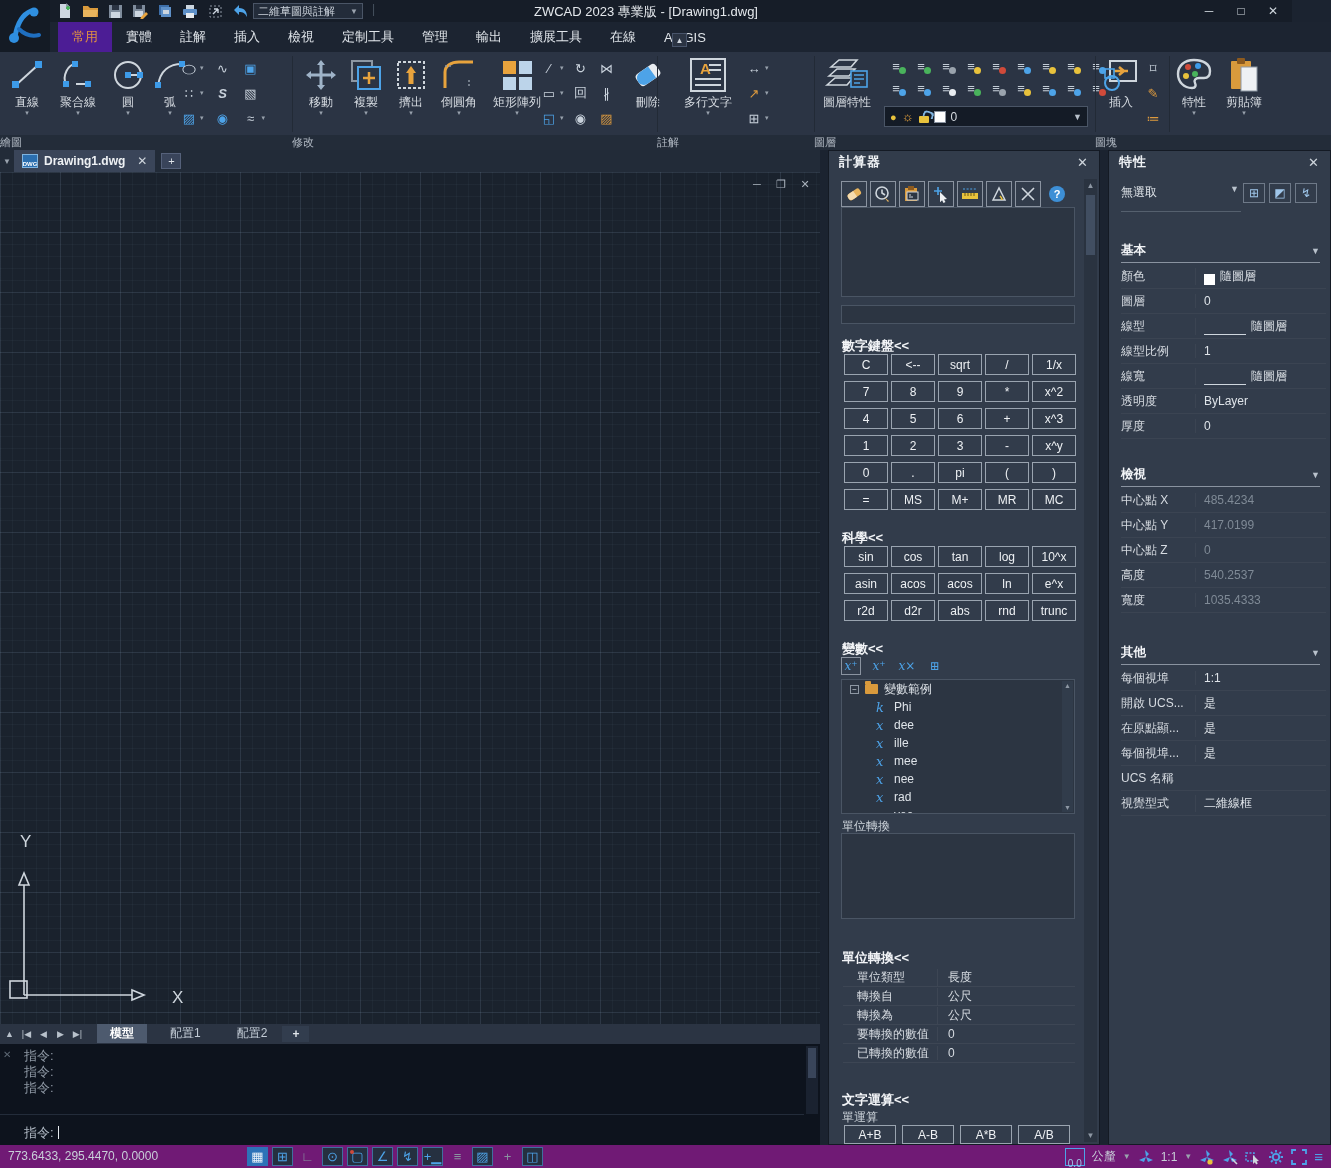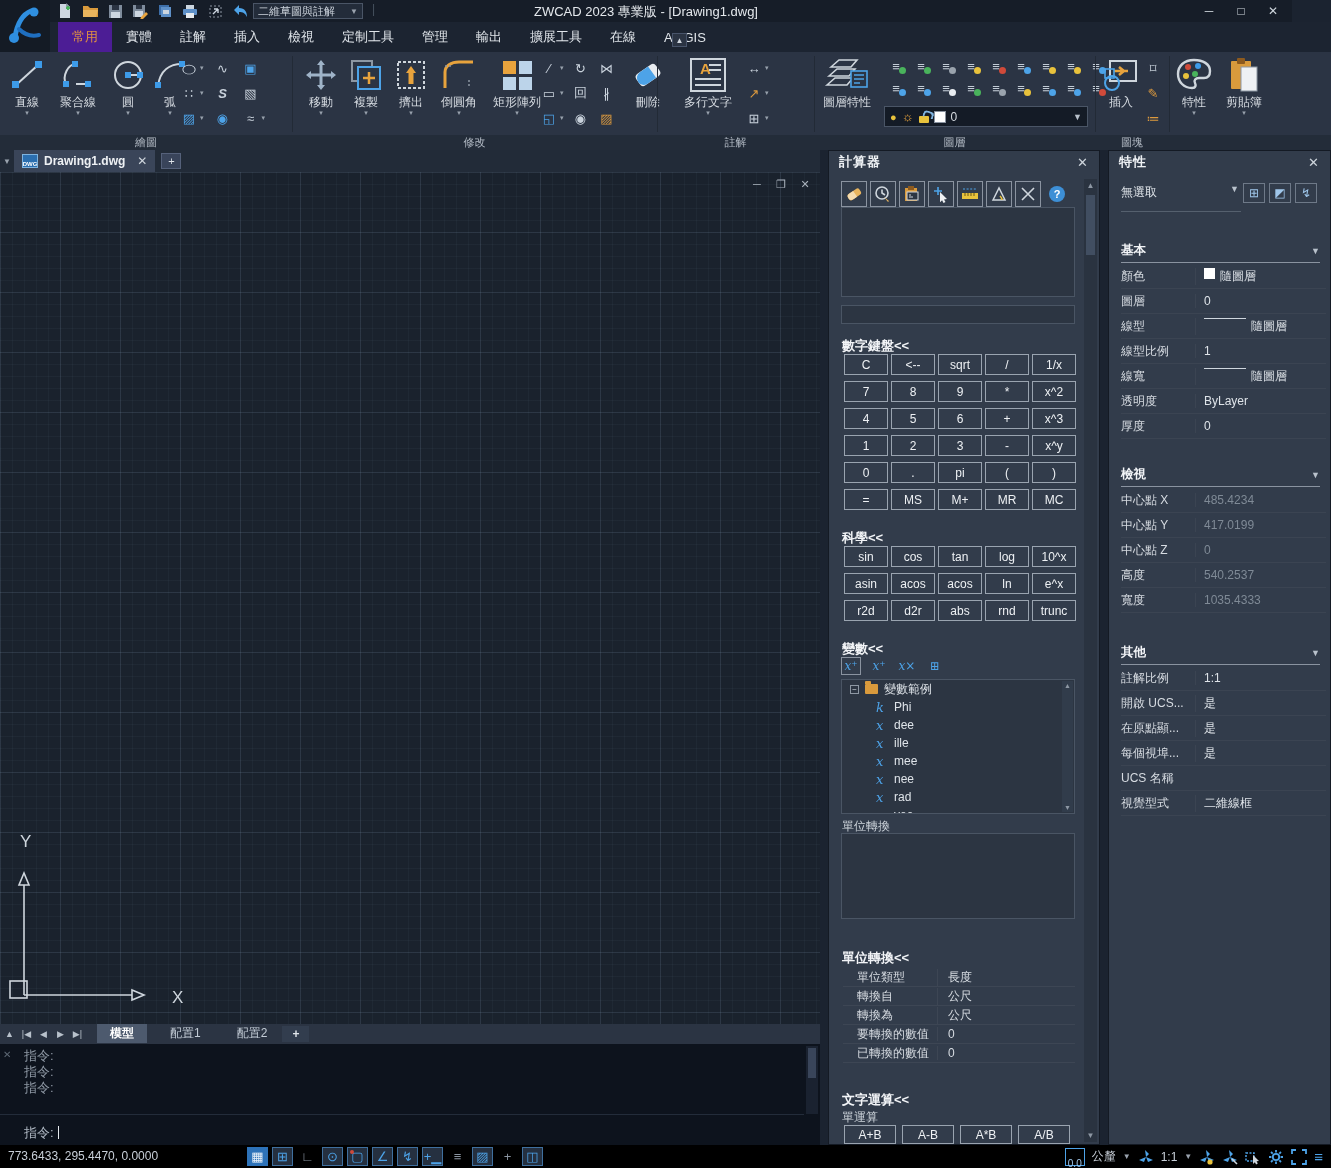--- a/index.html
+++ b/index.html
@@ -23,21 +23,21 @@
 
   
   #rtabs{position:absolute;left:0;top:22px;width:1331px;height:30px;background:#1c2431;display:flex;align-items:stretch;padding-left:58px}
   .rtab{display:flex;align-items:center;padding:0 14px;color:#dfe4e9;font-size:13px;cursor:default}
   .rtab.active{background:#4c1d95;color:#e09142}
   #ribcollapse{position:absolute;left:672px;top:33px;width:15px;height:14px;background:#2b3443;border:1px solid #48546a;color:#cfd6dd;font-size:8px;display:flex;align-items:center;justify-content:center}
 
   
   #ribbon{position:absolute;left:0;top:52px;width:1331px;height:98px;background:#2b3444}
   .rlabelbar{position:absolute;left:0;top:83px;width:1331px;height:15px;background:#232c39}
-  .rglabel{position:absolute;top:0;height:15px;font-size:11px;color:#b2bac4;text-align:center;line-height:15px}
+  .rglabel{position:absolute;top:0;height:15px;font-size:11px;color:#b2bac4;text-align:left;line-height:15px}
   .gsep{position:absolute;top:4px;width:1px;height:76px;background:#222a36}
   .bigbtn{display:flex;flex-direction:column;align-items:center;justify-content:flex-start;padding-top:3px;color:#d7dce2;font-size:12px}
   .bigbtn .bic{height:40px;display:flex;align-items:center;justify-content:center}
   .bigbtn .cap{line-height:14px;white-space:nowrap}
   .bigbtn .cr{color:#98a1ad;font-size:7px;line-height:8px}
   .bigrow{position:absolute;top:0;display:flex;gap:3px}
   .sgrid{position:absolute;display:grid}
   .scell{display:flex;align-items:center;gap:2px}
   .mi{min-width:18px;height:18px;display:flex;align-items:center;justify-content:center;color:#c9d2dc;font-size:13px}
   .cr{color:#98a1ad;font-size:7px}
@@ -81,21 +81,21 @@
   #cmd{position:absolute;left:0;top:1043px;width:820px;height:102px;background:#0d131d;border-top:1px solid #2b3443}
   #cmd .closer{position:absolute;left:3px;top:5px;color:#5d6874;font-size:10px}
   .cline{position:absolute;left:24px;color:#8d97a3;font-size:13px;line-height:16px}
   .cprompt{position:absolute;left:24px;top:80px;color:#aeb7c2;font-size:13px}
   .cursorbar{display:inline-block;width:1px;height:13px;background:#e8ecf0;margin-left:4px;vertical-align:-2px}
   .cmdsep{position:absolute;left:0;top:70px;width:804px;height:1px;background:#232c3a}
   .cscroll{position:absolute;right:2px;top:2px;width:12px;height:68px;background:#1a2230}
   .cscroll i{position:absolute;left:2px;top:2px;width:8px;height:30px;background:#39455a}
 
   
-  #status{position:absolute;left:0;top:1145px;width:1331px;height:23px;background:#000000;display:flex;align-items:center}
+  #status{position:absolute;left:0;top:1145px;width:1331px;height:23px;background:#701a75;display:flex;align-items:center}
   #coords{position:absolute;left:8px;top:4px;color:#c8cfd8;font-size:12px}
   .stoggles{position:absolute;left:247px;top:2px;display:flex;gap:4px;align-items:center}
   .sic{width:21px;height:19px;display:flex;align-items:center;justify-content:center;color:#4da3e8;font-size:13px;position:relative}
   .sic.box{border:1px solid #3f6f9e;background:#253040}
   .sic.fill{background:#2d72b8;color:#eaf2fa}
   .sic.off{color:#8a94a0}
   .sic .reddot{position:absolute;left:2px;top:2px;width:4px;height:4px;border-radius:50%;background:#d04a3a}
   .sright{position:absolute;right:8px;top:2px;display:flex;gap:7px;align-items:center;height:19px;color:#c8cfd8}
   .unitbox{border:1px solid #4da3e8;color:#9fc6ea;font-size:10px;padding:8px 2px;height:14px;line-height:13px}
   .scaret{color:#9aa3ae;font-size:8px}
@@ -142,21 +142,21 @@
   .selrow{position:absolute;left:12px;top:32px;width:199px;display:flex;align-items:center;gap:4px}
   .selcombo{width:118px;height:19px;display:flex;color:#dfe4e9;font-size:12px}
   .selcombo .caret{margin-left:auto;color:#b9c2cc;font-size:9px}
   .selbtn{width:22px;height:20px;border:1px solid #6e7988;display:flex;align-items:center;justify-content:center;color:#9fc6ea;font-size:12px}
   .seldiv{position:absolute;left:12px;top:60px;width:120px;height:1px;background:#55606e}
   .psec{position:absolute;left:12px;width:199px;height:24px;display:flex;align-items:center;color:#f2f4f7;font-weight:bold;font-size:12.5px;border-bottom:1px solid #8a93a0}
   .psec .caret{margin-left:auto;color:#b9c2cc;font-size:9px}
   .prows{position:absolute;left:12px;width:205px}
   .prow{display:flex;height:25px;align-items:center;border-bottom:1px solid #3b4452}
   .prow .pl{width:74px;color:#d7dce2;white-space:nowrap;overflow:hidden}
-  .prow .pv{flex:1;border-left:1px solid #3b4452;padding-left:8px;display:flex;align-items:flex-start;gap:5px;color:#dfe4e9;white-space:nowrap}
+  .prow .pv{flex:1;border-left:1px solid #3b4452;padding-left:8px;display:flex;align-items:flex-end;gap:5px;color:#dfe4e9;white-space:nowrap}
   .prow .pv.ro{color:#7f8a96}
   .wsq{width:11px;height:11px;background:#fff}
   .lt-line{width:42px;height:1px;background:#cfd6dd}
 </style>
 </head>
 <body>
 
 <div id="titlebar">
   <div class="qat">
     <span class="qi">
@@ -984,21 +984,21 @@
     </div>
     </div>
 
   <div class="psec" style="top:490px">
     <span>其他</span>
       <span class="caret">▼</span>
   </div>
   <div class="prows" style="top:515px">
 
   <div class="prow">
-      <span class="pl">註解比例</span>
+      <span class="pl">每個視埠</span>
       <span class="pv">1:1</span>
     </div>
       <div class="prow">
       <span class="pl">開啟 UCS...</span>
       <span class="pv">是</span>
     </div>
       <div class="prow">
       <span class="pl">在原點顯...</span>
       <span class="pv">是</span>
     </div>

